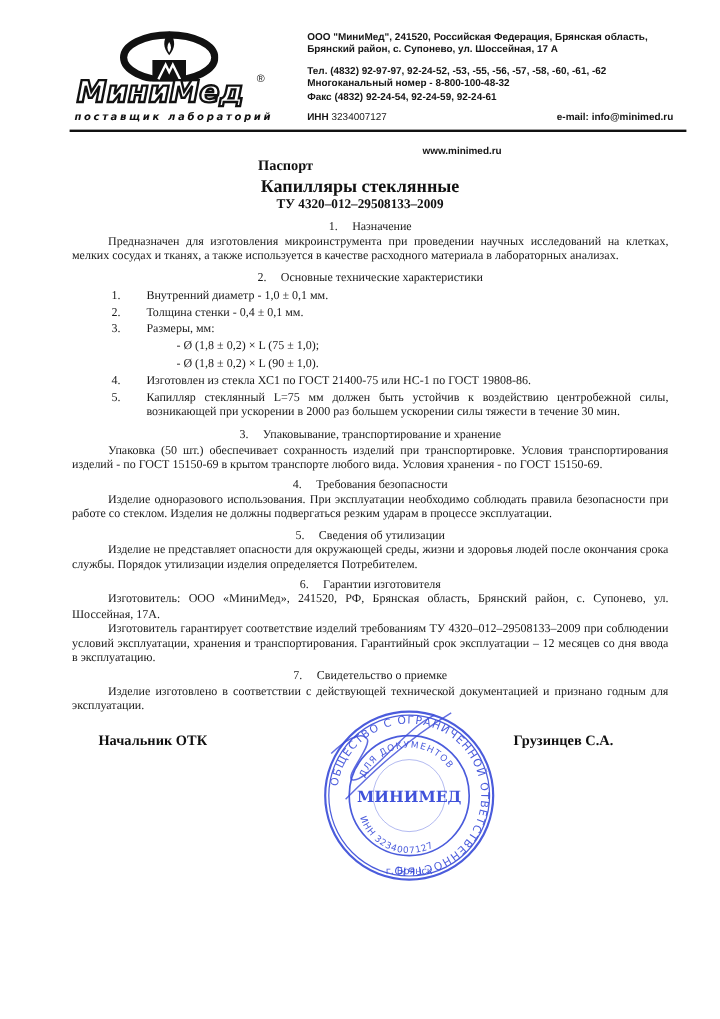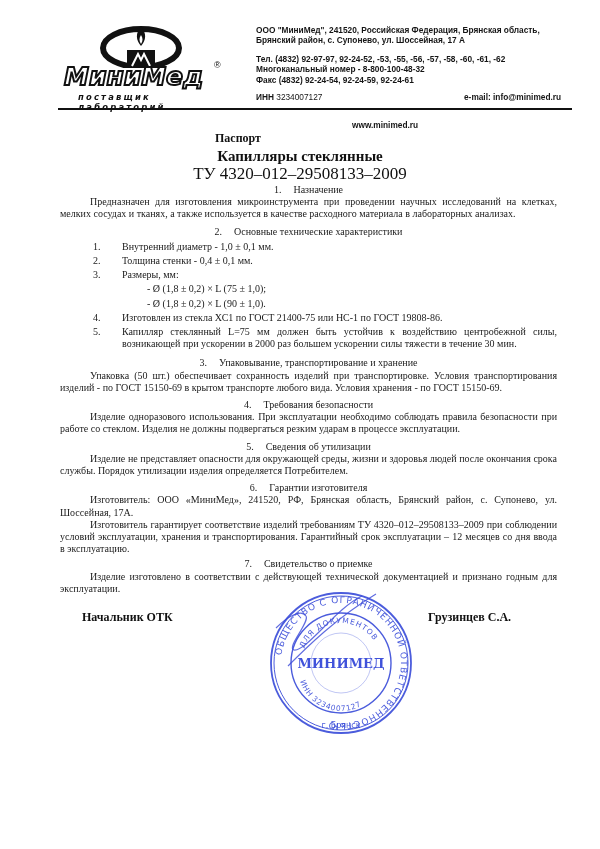--- a/index.html
+++ b/index.html
@@ -24,21 +24,21 @@
     font-size: 8.3px; color: #151515; white-space: nowrap; }
   .inn-row .b { font-weight: bold; }
   .inn-row .site { position: absolute; left: 96px; font-weight: bold; margin-top: 28px; }
   .inn-row .mail { position: absolute; left: 208px; font-weight: bold; }
   .header-rule { position: absolute; left: 58px; top: 108px; width: 514px; height: 2px; background: #111; }
 
   
   .serif { font-family: "Liberation Serif", serif; }
   .doc-type { position: absolute; left: 0; width: 476px; top: 131px; text-align: center; font-weight: bold; font-size: 12px; }
   .doc-title { position: absolute; left: 0; width: 600px; top: 148px; text-align: center; font-weight: bold; font-size: 15px; }
-  .doc-spec { position: absolute; left: 0; width: 600px; top: 164px; text-align: center; font-weight: normal; font-size: 17px; }
+  .doc-spec { position: absolute; left: 0; width: 600px; top: 164px; text-align: center; font-weight: bold; font-size: 11px; }
 
   
   .body { position: absolute; left: 60px; top: 184px; width: 497px; font-size: 10px; line-height: 12.2px; color:#1a1a1a; }
   .sec-h { text-align: center; font-weight: normal; font-size: 10px; margin: 0; }
   .sec-h .num { margin-right: 12px; }
   .para { text-align: justify; margin: 0; text-indent: 30px; }
   .ol { margin: 0; padding: 0; list-style: none; }
   .ol li { position: relative; padding-left: 30px; margin: 0 0 2px 0; text-align: justify; }
   .ol li .n { position: absolute; left: 33px; }
   .ol li .t { display: block; margin-left: 32px; }
@@ -59,21 +59,21 @@
   <div class="logo">
     <svg class="logo-mark" viewBox="0 0 82 46">
       <ellipse cx="41" cy="26" rx="38" ry="19" fill="none" stroke="#111" stroke-width="6"></ellipse>
       <rect x="27" y="28" width="28" height="18" fill="#111"></rect>
       <path d="M41 4 C35 12, 36 18, 41 24 C46 18, 47 12, 41 4 Z" fill="#111"></path>
       <path d="M41 13 C39 16, 39 19, 41 22 C43 19, 43 16, 41 13 Z" fill="#fff"></path>
       <path d="M32 44 L38 32 L41 38 L44 32 L50 44" fill="none" stroke="#fff" stroke-width="2"></path>
     </svg>
     <div class="logo-word">МиниМед</div>
     <div class="logo-reg" style="left:156px;top:38px;">®</div>
-    <div class="logo-tag" style="left:4px;top:70px;margin-left:16px;">поставщик лабораторий</div>
+    <div class="logo-tag" style="left:4px;top:70px;">поставщик лабораторий</div>
   </div>
 
   <div class="contacts">
     <div class="block">
       <div class="line">ООО "МиниМед", 241520, Российская Федерация, Брянская область,</div>
       <div class="line">Брянский район, с. Супонево, ул. Шоссейная, 17 А</div>
     </div>
     <div class="block">
       <div class="line">Тел. (4832) 92-97-97, 92-24-52, -53, -55, -56, -57, -58, -60, -61, -62</div>
       <div class="line">Многоканальный номер - 8-800-100-48-32</div>

